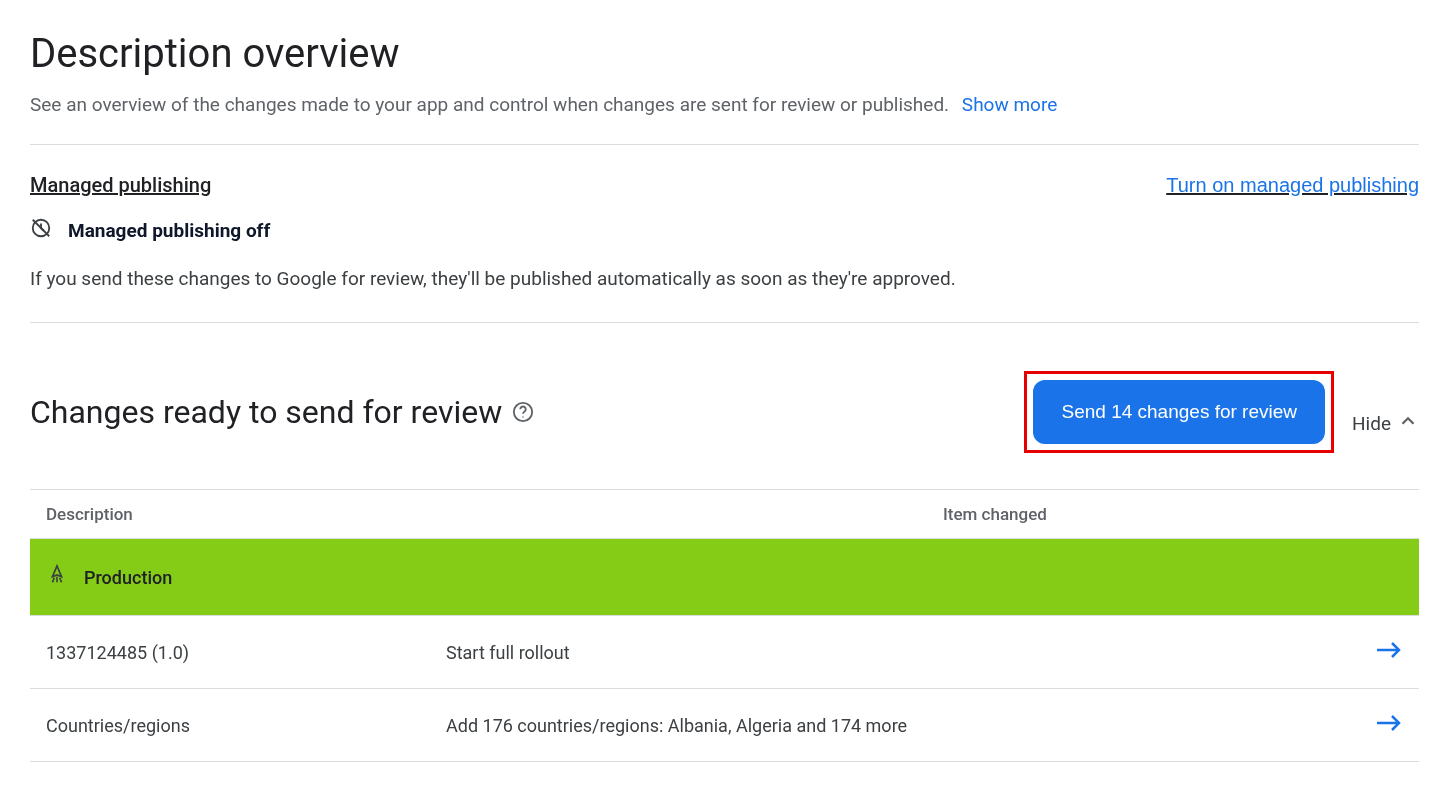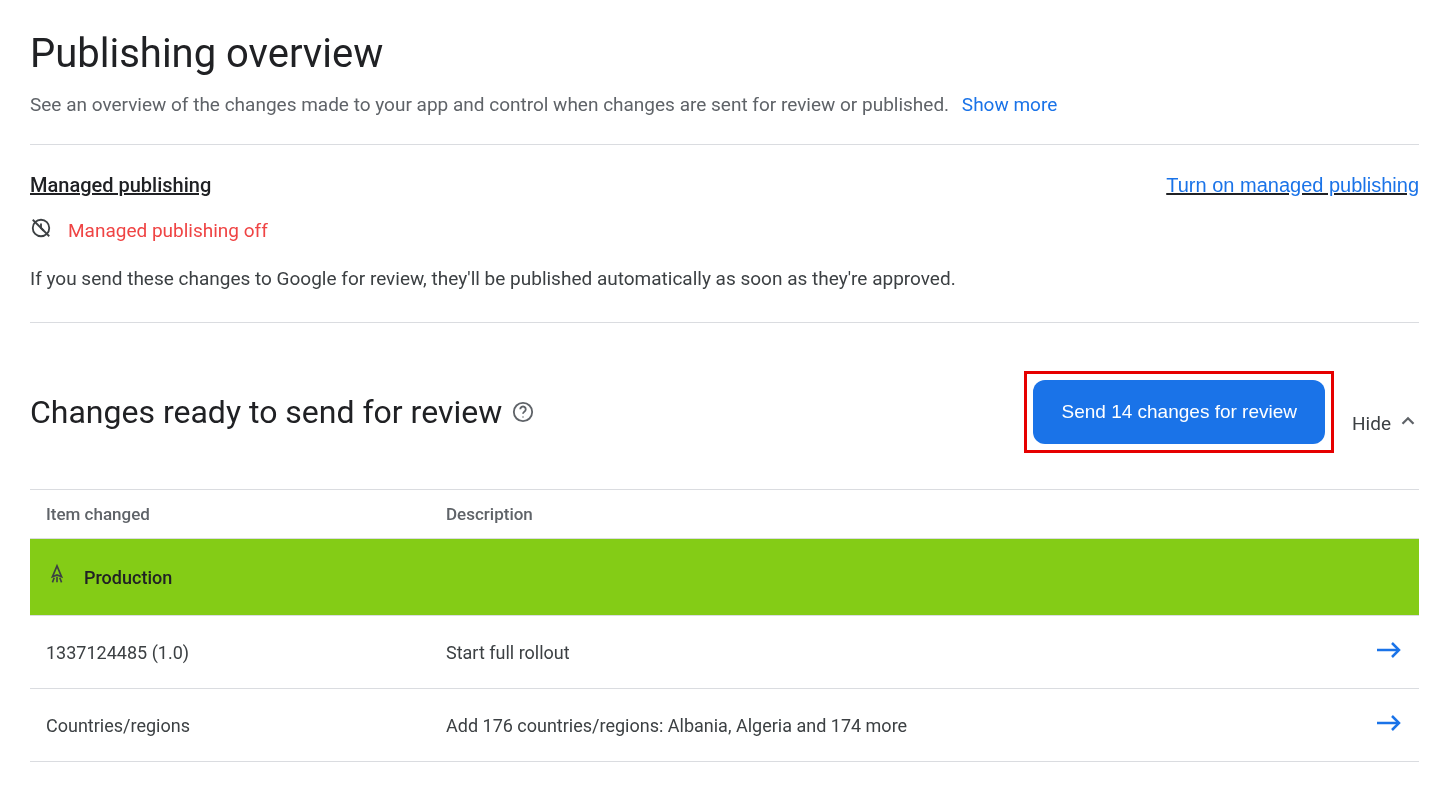--- a/index.html
+++ b/index.html
@@ -58,21 +58,22 @@
       gap: 16px;
       margin-bottom: 24px;
     }
     .status-icon svg {
       width: 22px;
       height: 22px;
       color: #3c4043;
     }
     .status-text {
       font-size: 19px;
-      color: #ef4444;
+      color: #0f172a;
+      font-weight: bold;
     }
     .section-description {
       font-size: 19px;
       color: #3c4043;
       margin-bottom: 32px;
     }
     .changes-header-row {
       display: flex;
       justify-content: space-between;
       align-items: center;
@@ -165,21 +166,21 @@
     }
     .cell {
       font-size: 18px;
       color: #3c4043;
     }
     .arrow-icon svg { width: 28px; height: 20px; color: #1a73e8; }
   </style>
 </head>
 <body>
 
-<h1 class="page-title">Publishing overview</h1>
+<h1 class="page-title">Description overview</h1>
 <div class="page-subtitle-row">
   <span>See an overview of the changes made to your app and control when changes are sent for review or published.</span>
   <span class="link">Show more</span>
 </div>
 
 <hr class="divider">
 
 <div class="section-header-row">
   <div class="section-title">Managed publishing</div>
   <button class="link-button">Turn on managed publishing</button>
@@ -221,22 +222,22 @@
         <svg viewBox="0 0 24 24" fill="none" stroke="currentColor" stroke-width="2.5">
           <polyline points="6 15 12 9 18 15"></polyline>
         </svg>
       </span>
     </div>
   </div>
 </div>
 
 <div class="table">
   <div class="table-header">
+    <div class="th col-desc">Description</div>
     <div class="th col-item">Item changed</div>
-    <div class="th col-desc">Description</div>
     <div class="col-action"></div>
   </div>
 
   <div class="group-row">
     <span>
       <svg viewBox="0 0 24 24" fill="none" stroke="currentColor" stroke-width="1.8">
         <path d="M12 2 L7 14 L12 12 L17 14 Z"></path>
         <path d="M9 15 L7 20 M15 15 L17 20 M12 14 L12 20"></path>
       </svg>
     </span>

